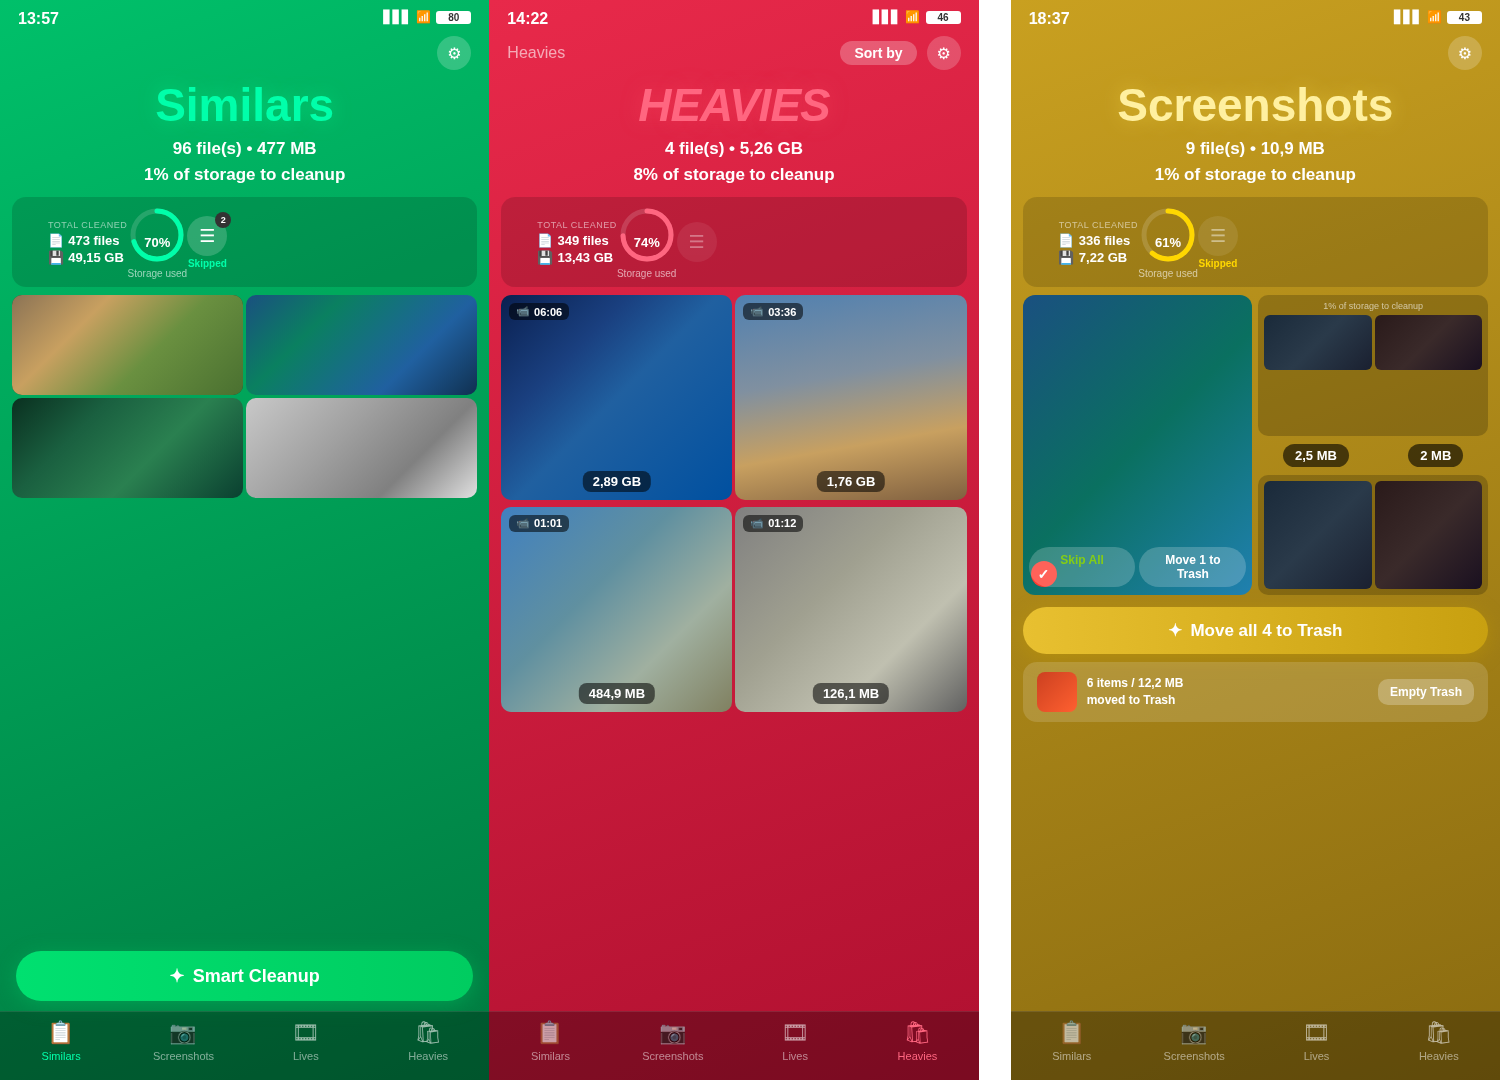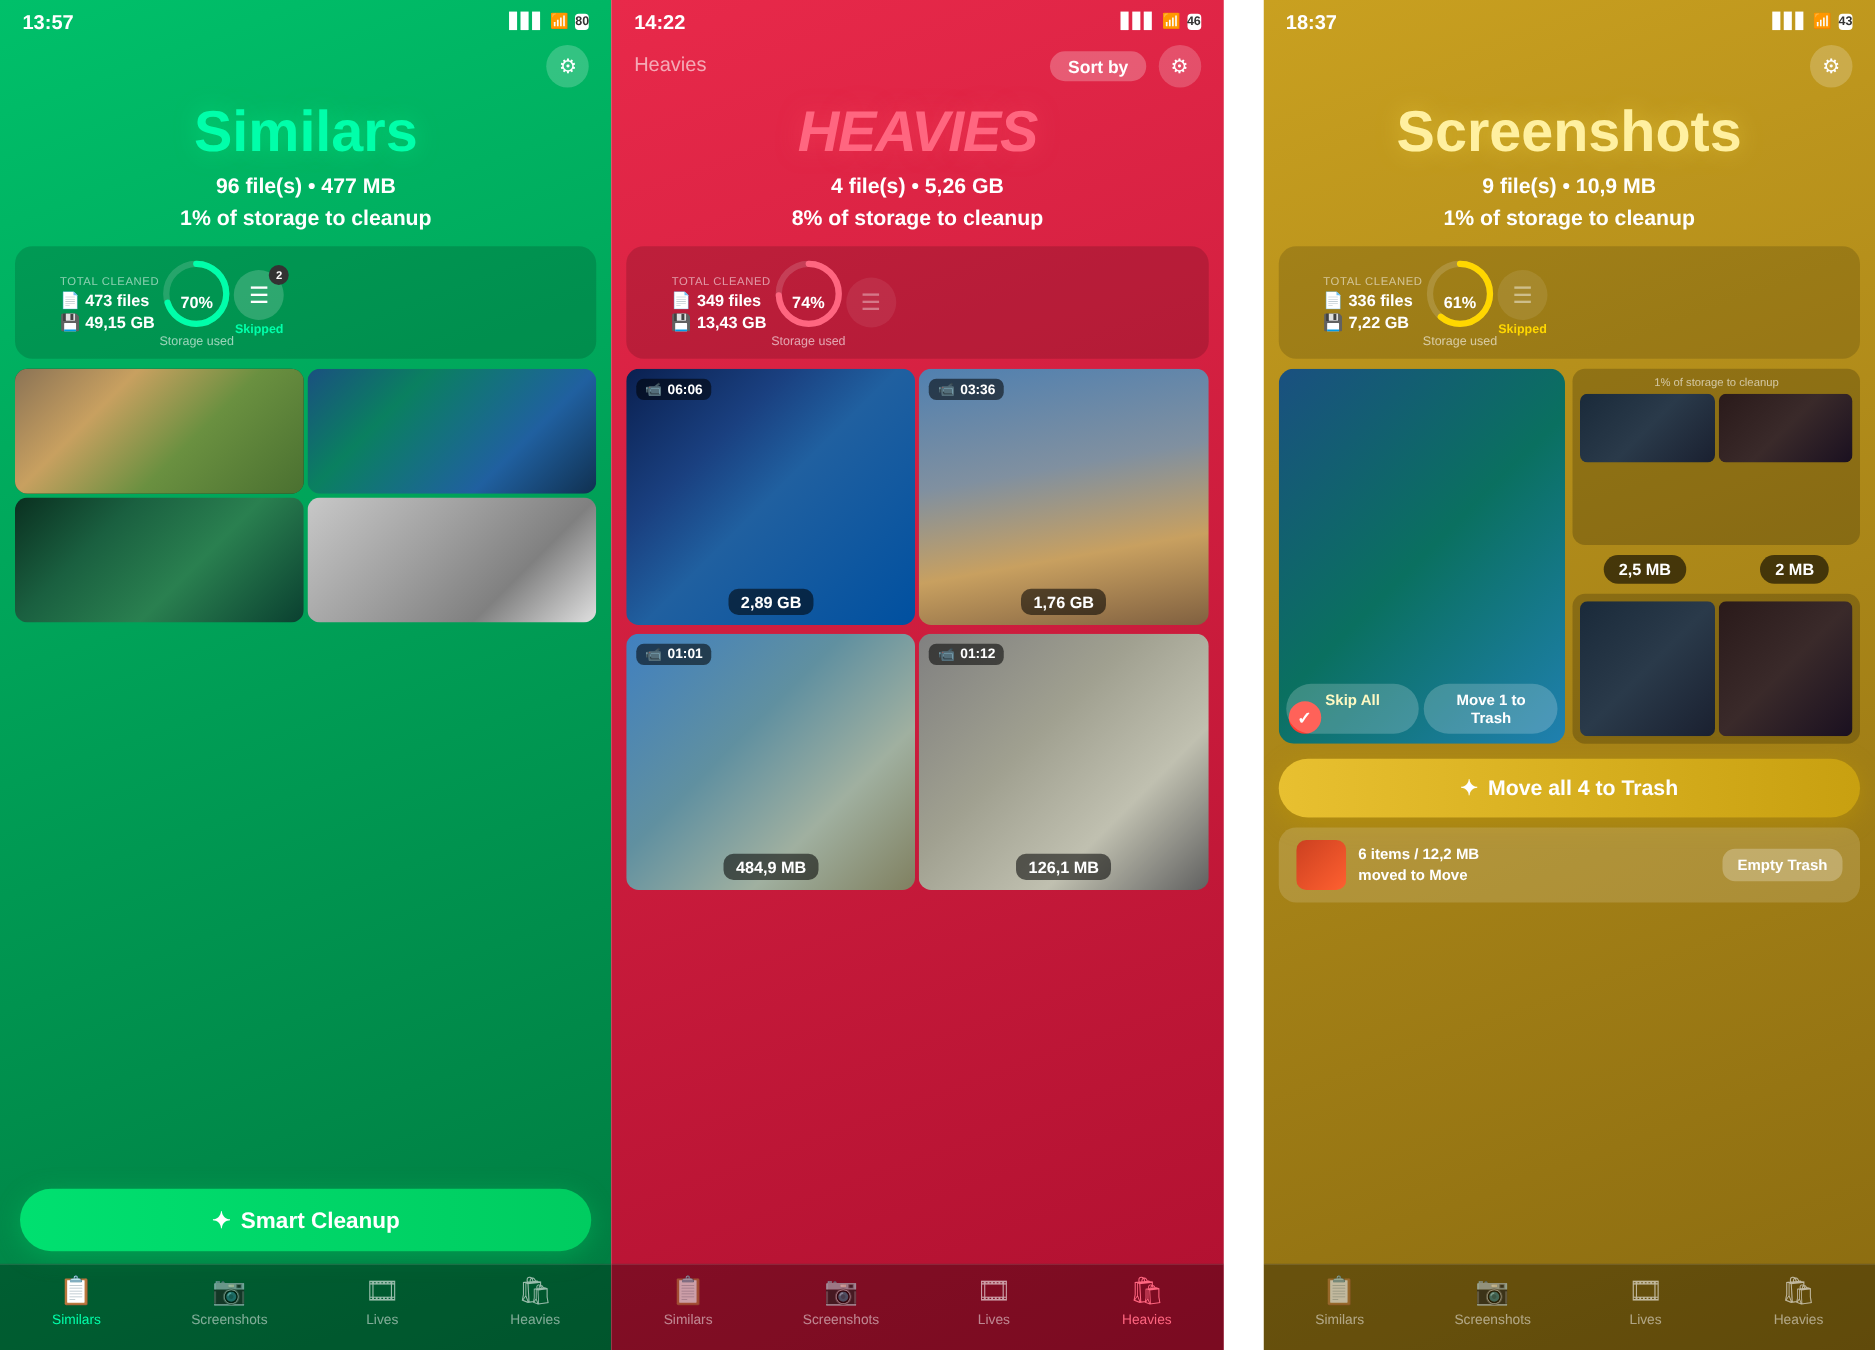--- a/index.html
+++ b/index.html
@@ -40,21 +40,21 @@
       padding: 10px 18px 4px;
       color: white;
       font-size: 14px;
       font-weight: 600;
     }
     .status-time { font-size: 16px; font-weight: 700; }
     .status-icons { display: flex; align-items: center; gap: 5px; font-size: 12px; }
     .battery-box {
       background: white;
       border-radius: 3px;
-      padding: 1px 0;
+      padding: 1px 12px;
       font-size: 10px;
       font-weight: 700;
       color: #333;
     }
 
     
     .top-nav {
       display: flex;
       justify-content: space-between;
       align-items: center;
@@ -304,21 +304,21 @@
     .tab-icon-active-green { color: #00ffaa; }
     .tab-icon-active-red { color: #ff6680; }
     .tab-label { font-size: 11px; color: rgba(255,255,255,0.5); font-weight: 500; }
     .tab-label-active-green { color: #00ffaa; }
     .tab-label-active-red { color: #ff6680; }
     .skip-btn {
       background: rgba(255,255,255,0.2);
       border-radius: 20px;
       padding: 6px 14px;
       font-size: 12px;
-      color: #fef9c3;
+      color: #84cc16;
       font-weight: 600;
       cursor: pointer;
       flex: 1;
       text-align: center;
     }
     .move-trash-btn {
       background: rgba(255,255,255,0.2);
       border-radius: 20px;
       padding: 6px 14px;
       font-size: 12px;
@@ -696,21 +696,21 @@
     <span>✦</span>
     <span>Move all 4 to Trash</span>
   </div>
 
   <div class="trash-notification">
     <div class="trash-icon-box">
       <div style="background:linear-gradient(135deg,#cc4020,#ff6030);width:100%;height:100%;"></div>
     </div>
     <div class="trash-text">
       <span>6 items / 12,2 MB</span><br>
-      <span>moved to Move</span>
+      <span>moved to Trash</span>
     </div>
     <div class="empty-trash-btn">Empty Trash</div>
   </div>
 
   <div class="tab-bar" style="margin-top:auto">
     <div class="tab-item">
       <span class="tab-icon">📋</span>
       <span class="tab-label">Similars</span>
     </div>
     <div class="tab-item">

